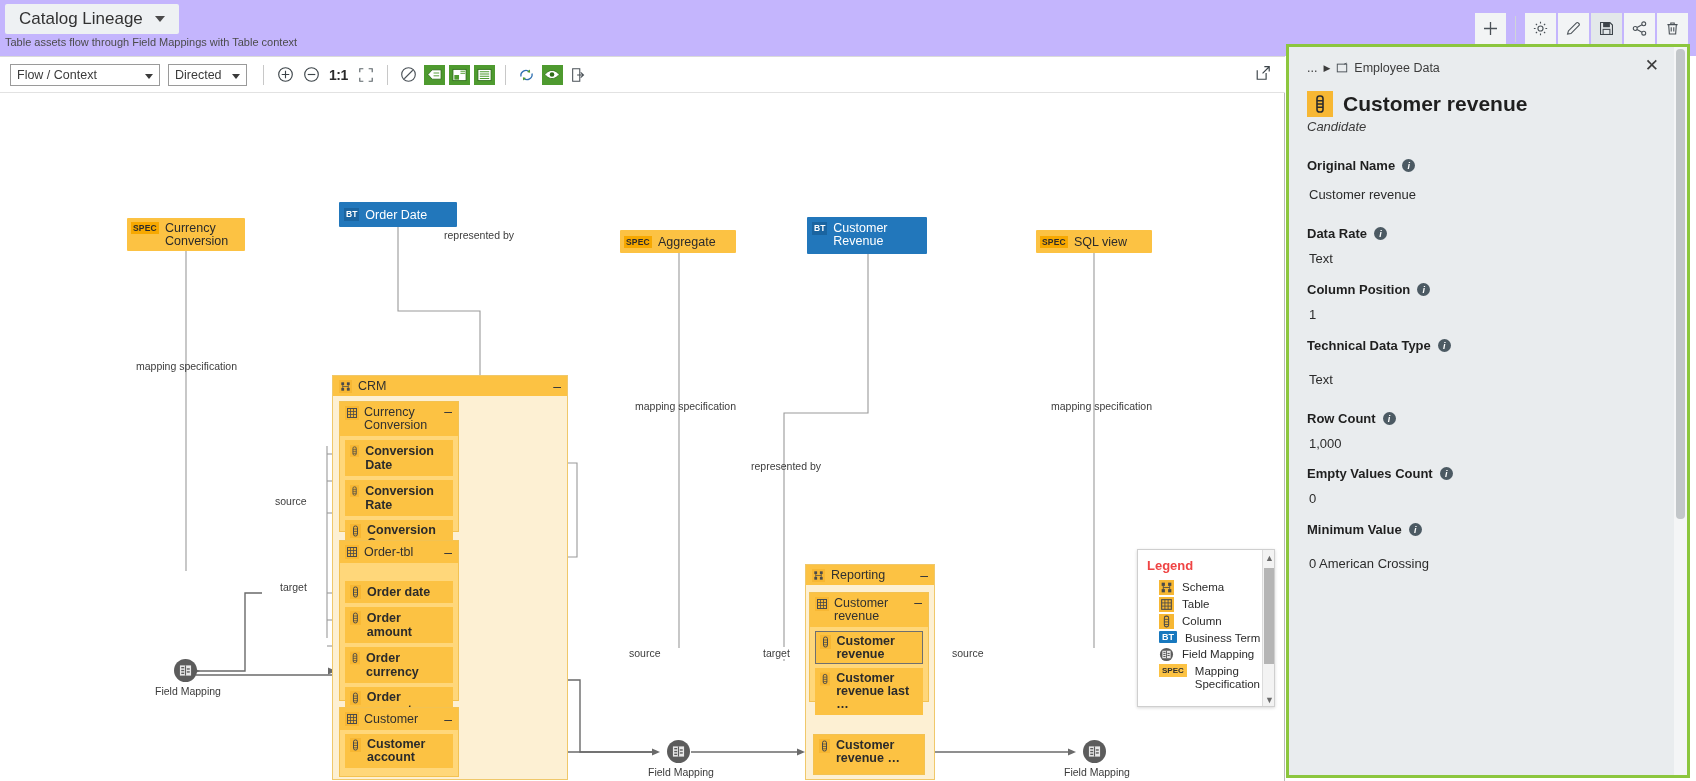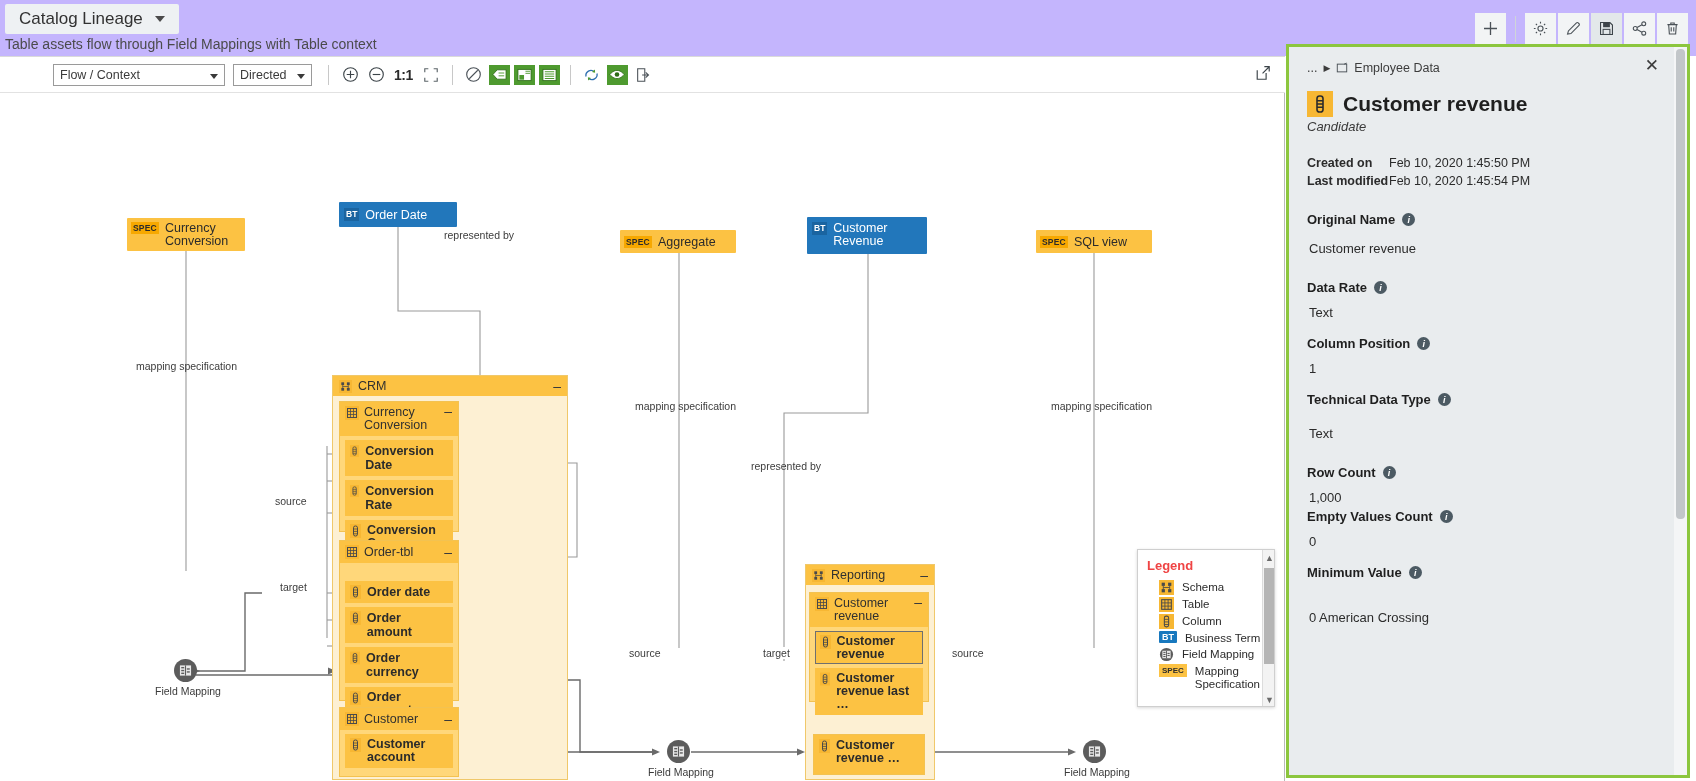--- a/index.html
+++ b/index.html
@@ -15,32 +15,32 @@
   
   .hdr { position:absolute; left:0; top:0; width:1696px; height:56px; background:#c4b5fd; }
   .hdr-tab {
     position:absolute; left:5px; top:4px; height:30px;
     background:#eef1f3; border-radius:2px;
     display:flex; align-items:center; gap:12px;
     padding:0 14px 0 14px;
     font-size:17px; color:#323232; font-weight:400;
   }
   .caret-dn { width:0;height:0;border-left:5px solid transparent;border-right:5px solid transparent;border-top:6px solid #4a4a4a; }
-  .hdr-sub { position:absolute; left:5px; top:36px; font-size:14px; color:#4b4b4b; }
+  .hdr-sub { position:absolute; left:5px; top:36px; font-size:11px; color:#4b4b4b; }
 
   .hdr-actions { position:absolute; right:8px; top:13px; display:flex; align-items:center; gap:2px; }
   .ha-btn { width:31px; height:31px; background:#f2f4f5; border:none; display:flex; align-items:center; justify-content:center; cursor:pointer; }
   .ha-btn.sel { background:#e3e8ea; }
   .ha-sep { width:1px; height:26px; background:#cfd5d8; margin:0 7px; }
 
   
   .toolbar { position:absolute; left:0; top:56px; width:1285px; height:36px; background:#fff; border-top:1px solid #dadada; display:flex; align-items:center; padding-left:10px; gap:0; }
   .sel-box { position:relative; height:22px; border:1px solid #9a9a9a; background:#fff; font-size:12.5px; color:#3a3a3a; display:flex; align-items:center; padding:0 22px 0 6px; margin-right:8px; }
   .sel-box .cr { position:absolute; right:6px; top:9px; width:0;height:0;border-left:4px solid transparent;border-right:4px solid transparent;border-top:5px solid #3a3a3a; }
-  .sel-flow { width:172px;margin-left:43px; }
+  .sel-flow { width:150px; }
   .sel-dir { width:79px; }
   .tb-sep { width:1px; height:20px; background:#c8c8c8; margin:0 8px; }
   .tb-ico { width:22px; height:22px; display:flex; align-items:center; justify-content:center; margin:0 2px; cursor:pointer; }
   .tb-ico.green { background:#4e9a2f; width:21px; height:20px; }
   .tb-11 { font-size:14px; font-weight:700; color:#2b2b2b; margin:0 5px; letter-spacing:-.5px;text-align:center; }
   .tb-expand { position:absolute; right:14px; top:8px; cursor:pointer; }
 
   
   .canvas { position:absolute; left:0; top:92px; width:1285px; height:689px; background:#fff; border-top:1px solid #e2e2e2; overflow:hidden; }
   .canvas-frame { position:absolute; left:0; top:0; width:1285px; height:689px; border-right:1px solid #b9b9b9; border-bottom:1px solid #b9b9b9; }
@@ -633,30 +633,20 @@
           <svg width="26" height="26" viewBox="0 0 26 26">
               <rect width="26" height="26" fill="#f7b733"></rect>
               <rect x="10" y="5" width="6" height="16" rx="2.6" fill="none" stroke="#2b2b2b" stroke-width="1.6"></rect>
               <path d="M10 9.8h6M10 13h6M10 16.2h6" stroke="#2b2b2b" stroke-width="1.4"></path>
             </svg>
         </span>
         <span class="rp-title">Customer revenue</span>
       </div>
       <div class="rp-sub">Candidate</div>
 
-      <div class="rp-meta">
-        <div class="rp-meta-row">
-          <span class="rp-meta-k">Created on</span>
-          <span>Feb 10, 2020 1:45:50 PM</span>
-        </div>
-        <div class="rp-meta-row">
-          <span class="rp-meta-k">Last modified</span>
-          <span>Feb 10, 2020 1:45:54 PM</span>
-        </div>
-      </div>
 
       <div class="rp-fld">
         <div class="rp-fld-lbl">
           <span>Original Name</span>
           <span class="info-i">i</span>
         </div>
         <div class="rp-fld-val">Customer revenue</div>
       </div>
 
       <div class="rp-fld">
@@ -684,34 +674,34 @@
       </div>
 
       <div class="rp-fld" style="margin-top:24px">
         <div class="rp-fld-lbl">
           <span>Row Count</span>
           <span class="info-i">i</span>
         </div>
         <div class="rp-fld-val" style="margin-top:10px">1,000</div>
       </div>
 
-      <div class="rp-fld" style="margin-top:4px">
+      <div class="rp-fld" style="margin-top:15px">
         <div class="rp-fld-lbl">
           <span>Empty Values Count</span>
           <span class="info-i">i</span>
         </div>
         <div class="rp-fld-val" style="margin-top:10px">0</div>
       </div>
 
       <div class="rp-fld" style="margin-top:16px">
         <div class="rp-fld-lbl">
           <span>Minimum Value</span>
           <span class="info-i">i</span>
         </div>
-        <div class="rp-fld-val" style="margin-top:30px">0 American Crossing</div>
+        <div class="rp-fld-val" style="margin-top:19px">0 American Crossing</div>
       </div>
     </div>
     <div class="rp-scroll">
       <div class="rp-thumb"></div>
     </div>
   </div>
 
 </div>
 
 </body></html>

